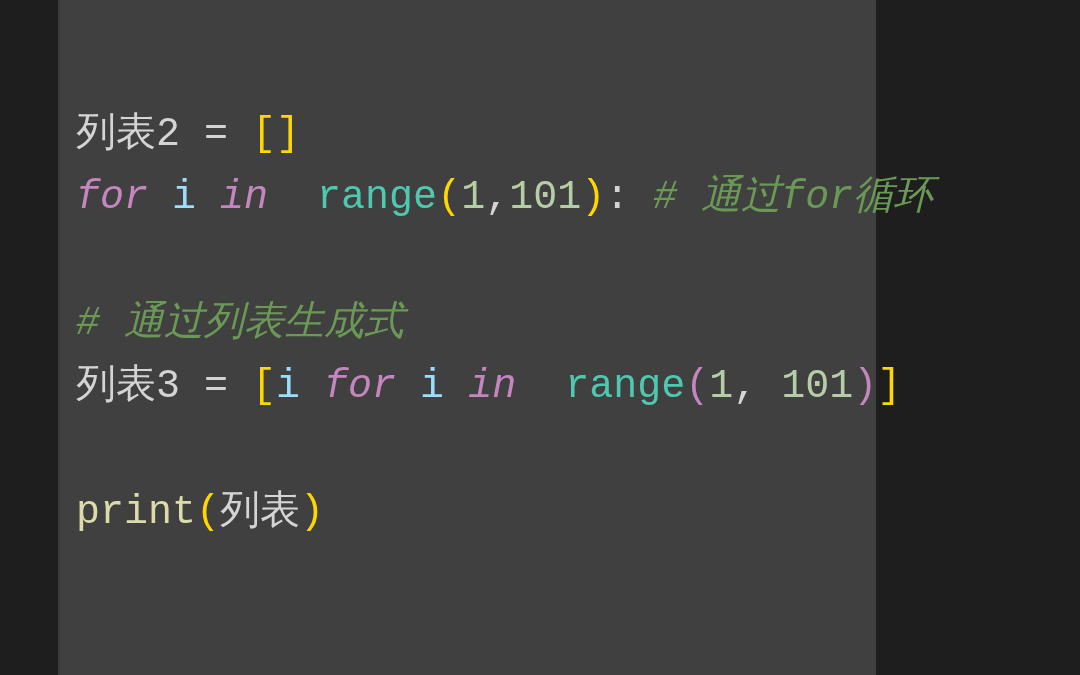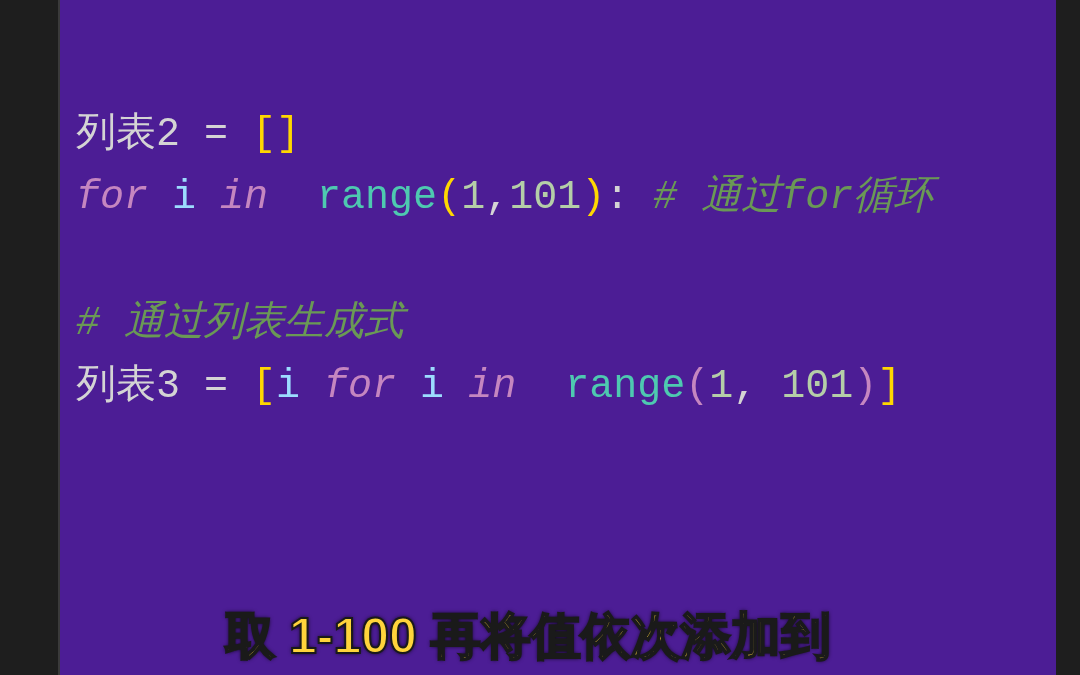--- a/index.html
+++ b/index.html
@@ -5,23 +5,23 @@
   * { margin: 0; padding: 0; box-sizing: border-box; }
   html, body {
     width: 1080px;
     height: 675px;
     overflow: hidden;
     background: #1e1e1e;
     font-family: "Menlo", "Consolas", "Courier New", monospace;
   }
   .editor {
     position: relative;
-    width: 1056px;
+    width: 876px;
     height: 675px;
-    background: #4c1d95;
+    background: #404040;
   }
   .gutter {
     position: absolute;
     left: 0; top: 0; bottom: 0;
     width: 60px;
     background: #1e1e1e;
     border-right: 2px solid #3a3a3a;
   }
   .code-area {
     position: absolute;
@@ -122,20 +122,20 @@
 
 
     <div class="line"></div>
 
     <div class="line"><span class="tok-comment"># 通过列表生成式</span></div>
 
     <div class="line"><span class="tok-var">列表3</span><span class="tok-op"> = </span><span class="tok-bracket">[</span><span class="tok-ident">i</span><span> </span><span class="tok-kw">for</span><span> </span><span class="tok-ident">i</span><span> </span><span class="tok-kw">in</span><span> </span><span class="tok-fn">range</span><span class="tok-bracket-purple">(</span><span class="tok-num">1</span><span class="tok-op">, </span><span class="tok-num">101</span><span class="tok-bracket-purple">)</span><span class="tok-bracket">]</span></div>
 
     <div class="line"></div>
 
+    <div class="line"><span class="tok-method">print</span><span class="tok-paren">(</span><span class="tok-var">列表</span><span class="tok-paren">)</span></div>
 
 
     <div class="line"></div>
 
   </div>
 
-  <div class="subtitle">取 1-100 再将值依次添加到</div>
 </div>
 
 </body></html>

